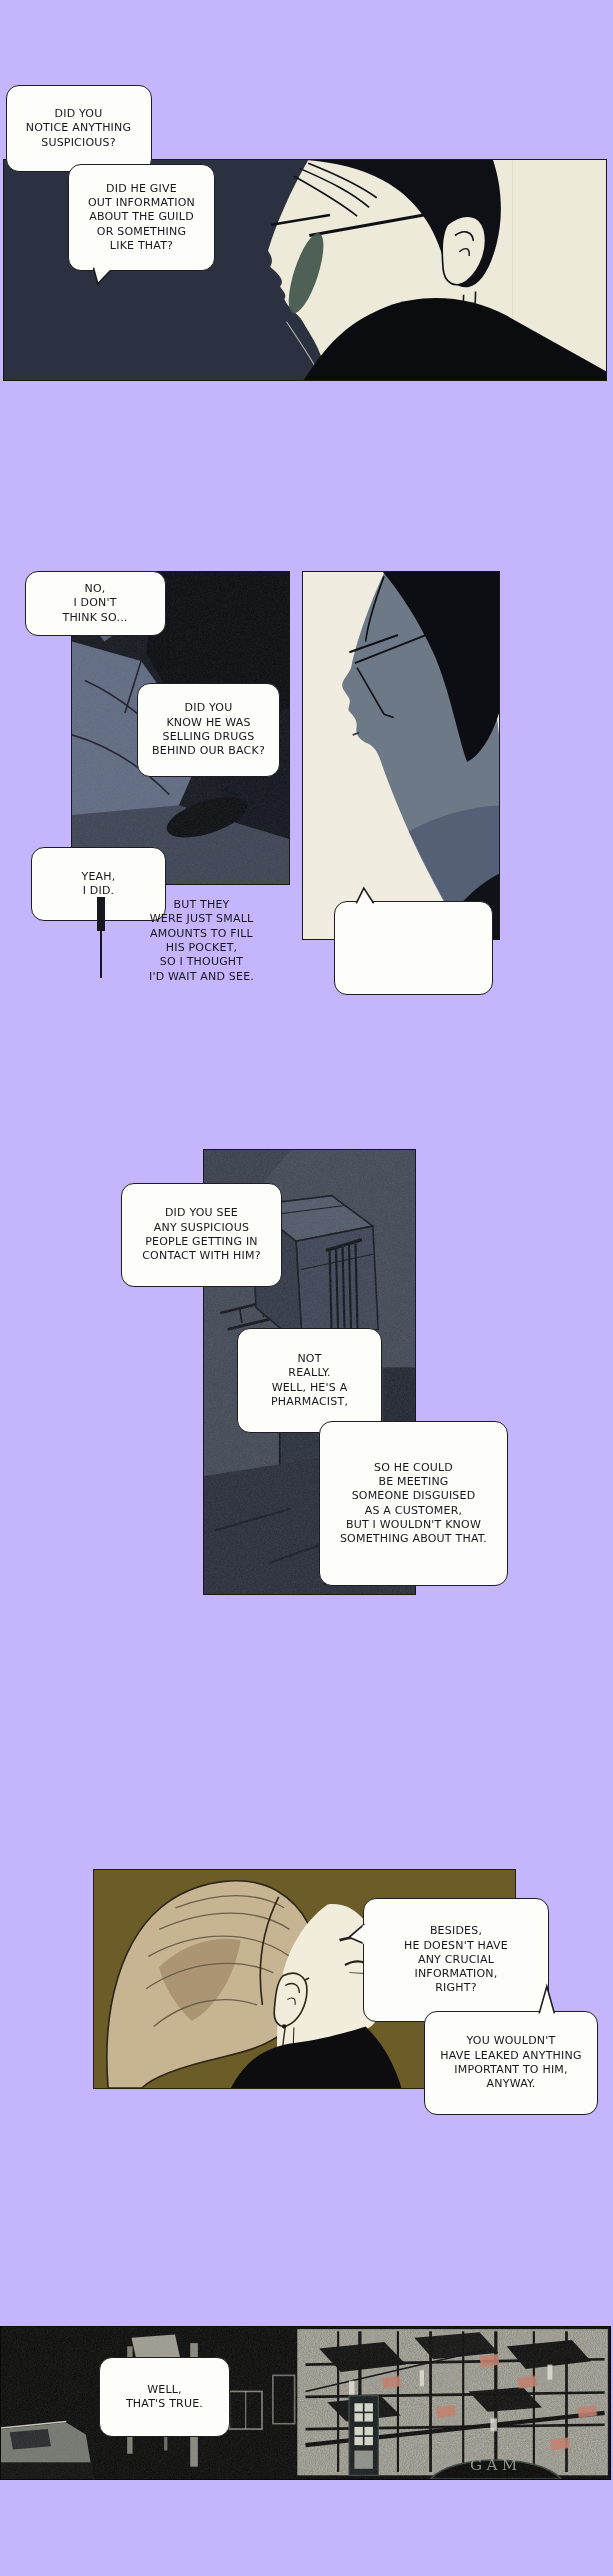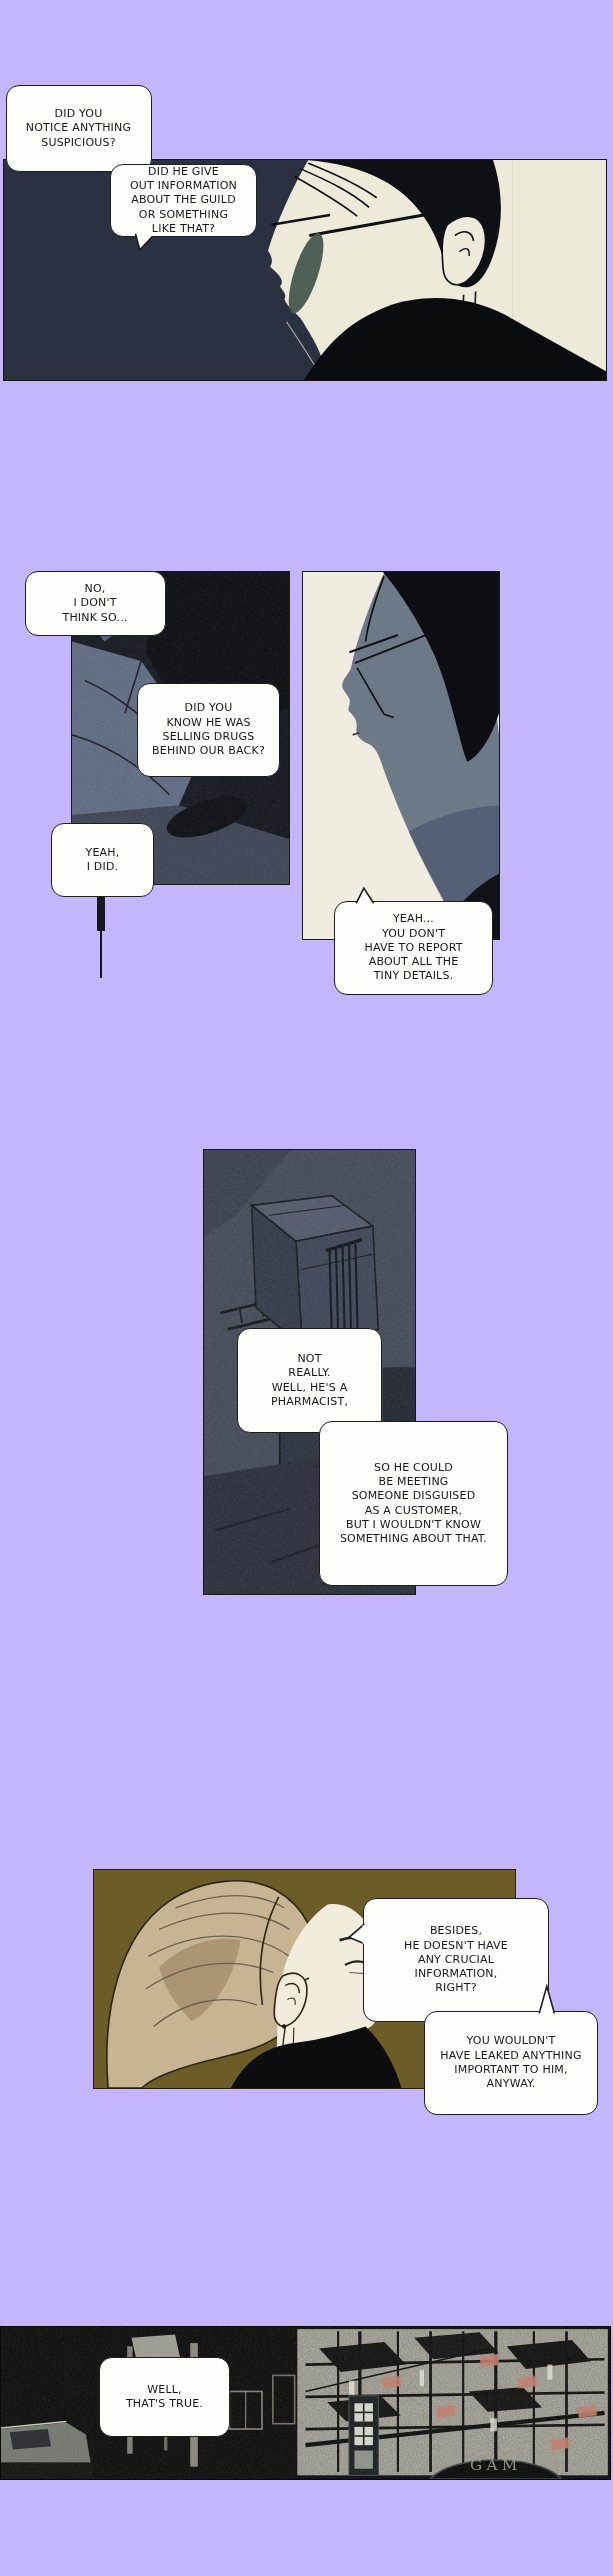--- a/index.html
+++ b/index.html
@@ -268,21 +268,21 @@
         <line x1="0" y1="188" x2="120" y2="176" stroke="#c9c6b8" stroke-width="3"></line>
       </g>
       <rect width="1120" height="283" filter="url(#n6b)"></rect>
     </svg>
   </div>
 
   <div class="bubble" style="left:5.5px;top:85px;width:146px;height:87px;">DID YOU
 NOTICE ANYTHING
 SUSPICIOUS?</div>
 
-  <div class="bubble" style="left:68px;top:164px;width:147px;height:73px;margin-left:42px;">
+  <div class="bubble" style="left:68px;top:164px;width:147px;height:107px;">
     <span>DID HE GIVE
 OUT INFORMATION
 ABOUT THE GUILD
 OR SOMETHING
 LIKE THAT?</span>
     <svg class="tail" style="left:22px;bottom:-16.4px;width:22px;height:18.5px;transform:rotate(8deg);" viewBox="0 0 40 34">
       <rect x="4" y="0" width="28" height="5" fill="#fdfdfa"></rect>
       <path d="M2,2 L14,30 L34,2" fill="#fdfdfa" stroke="#1e1e22" stroke-width="3"></path>
       <rect x="5" y="0" width="26" height="4" fill="#fdfdfa"></rect>
     </svg>
@@ -290,38 +290,43 @@
 
   <div class="bubble" style="left:24.5px;top:571px;width:141px;height:65px;">NO,
 I DON'T
 THINK SO...</div>
 
   <div class="bubble" style="left:137px;top:683px;width:143px;height:94px;">DID YOU
 KNOW HE WAS
 SELLING DRUGS
 BEHIND OUR BACK?</div>
 
-  <div class="bubble" style="left:31px;top:823px;width:103px;height:74px;margin-left:20px;">YEAH,
+  <div class="bubble" style="left:31px;top:847px;width:135px;height:74px;">YEAH,
 I DID.</div>
   <div class="conn" style="left:97px;top:897px;width:7.6px;height:34px;"></div>
   <div class="conn" style="left:100px;top:931px;width:1.6px;height:47px;"></div>
 
+  <div class="bubble noborder" style="left:121px;top:889px;width:161px;height:104px;">BUT THEY
+WERE JUST SMALL
+AMOUNTS TO FILL
+HIS POCKET,
+SO I THOUGHT
+I'D WAIT AND SEE.</div>
 
   <div class="bubble" style="left:334px;top:901px;width:159px;height:94px;">
-    <span>YEAH...
-YOU DON'T
-HAVE TO REPORT
-ABOUT ALL THE
-TINY DETAILS.</span>
     <svg class="tail" style="left:19.6px;top:-15.3px;width:22px;height:17.4px;" viewBox="0 0 40 32">
       <path d="M2,30 L16,2 L34,30" fill="#fdfdfa" stroke="#1e1e22" stroke-width="3"></path>
       <rect x="5" y="28" width="26" height="4" fill="#fdfdfa"></rect>
     </svg>
   </div>
 
+  <div class="bubble" style="left:121px;top:1183px;width:161px;height:104px;">DID YOU SEE
+ANY SUSPICIOUS
+PEOPLE GETTING IN
+CONTACT WITH HIM?</div>
 
   <div class="bubble" style="left:237px;top:1328px;width:145px;height:105px;">NOT
 REALLY.
 WELL, HE'S A
 PHARMACIST,</div>
 
   <div class="bubble" style="left:319px;top:1421px;width:189px;height:165px;">SO HE COULD
 BE MEETING
 SOMEONE DISGUISED
 AS A CUSTOMER,

